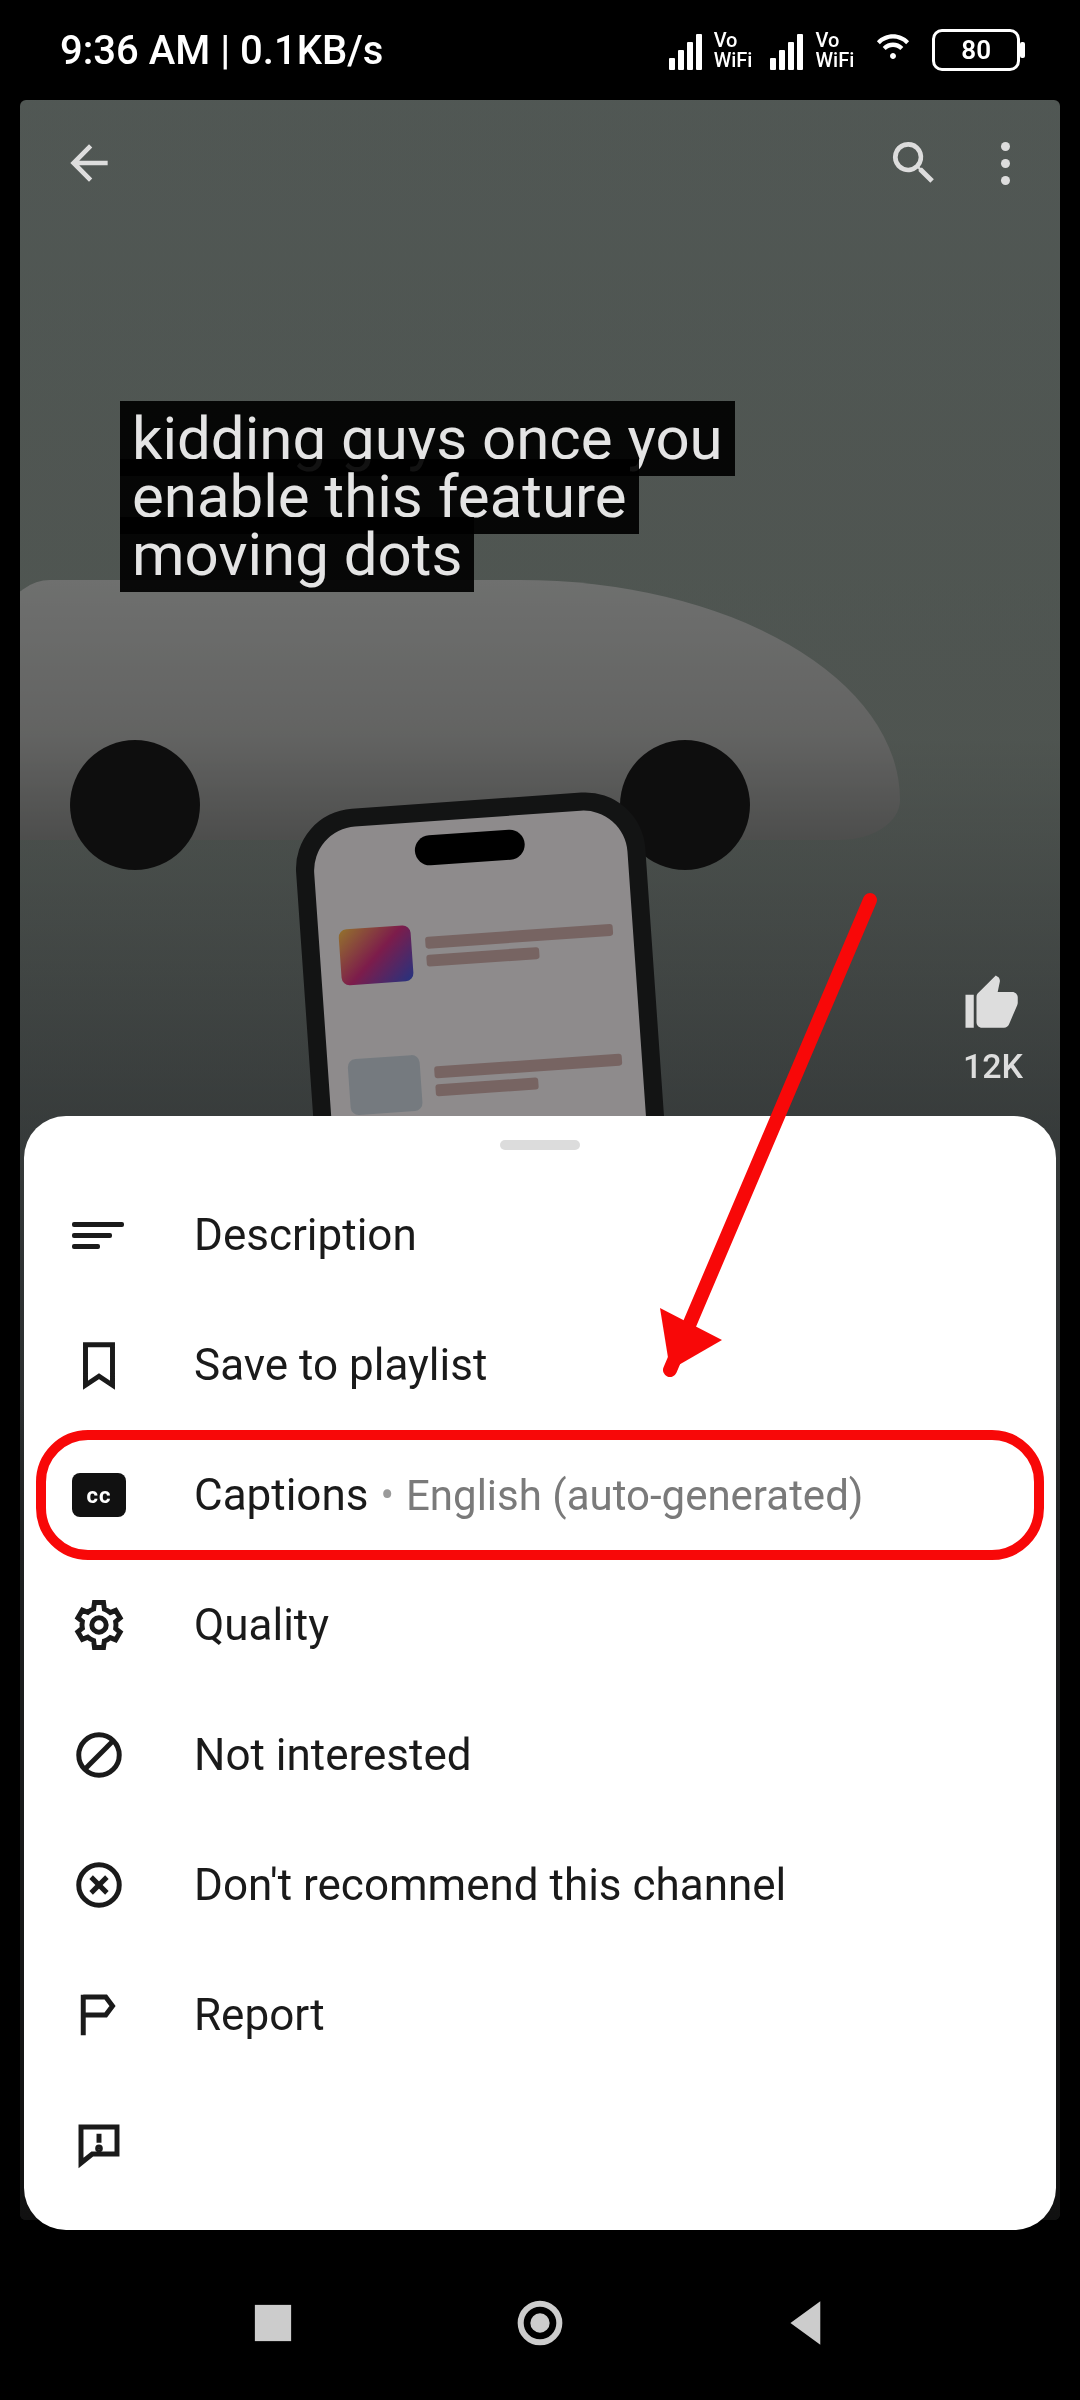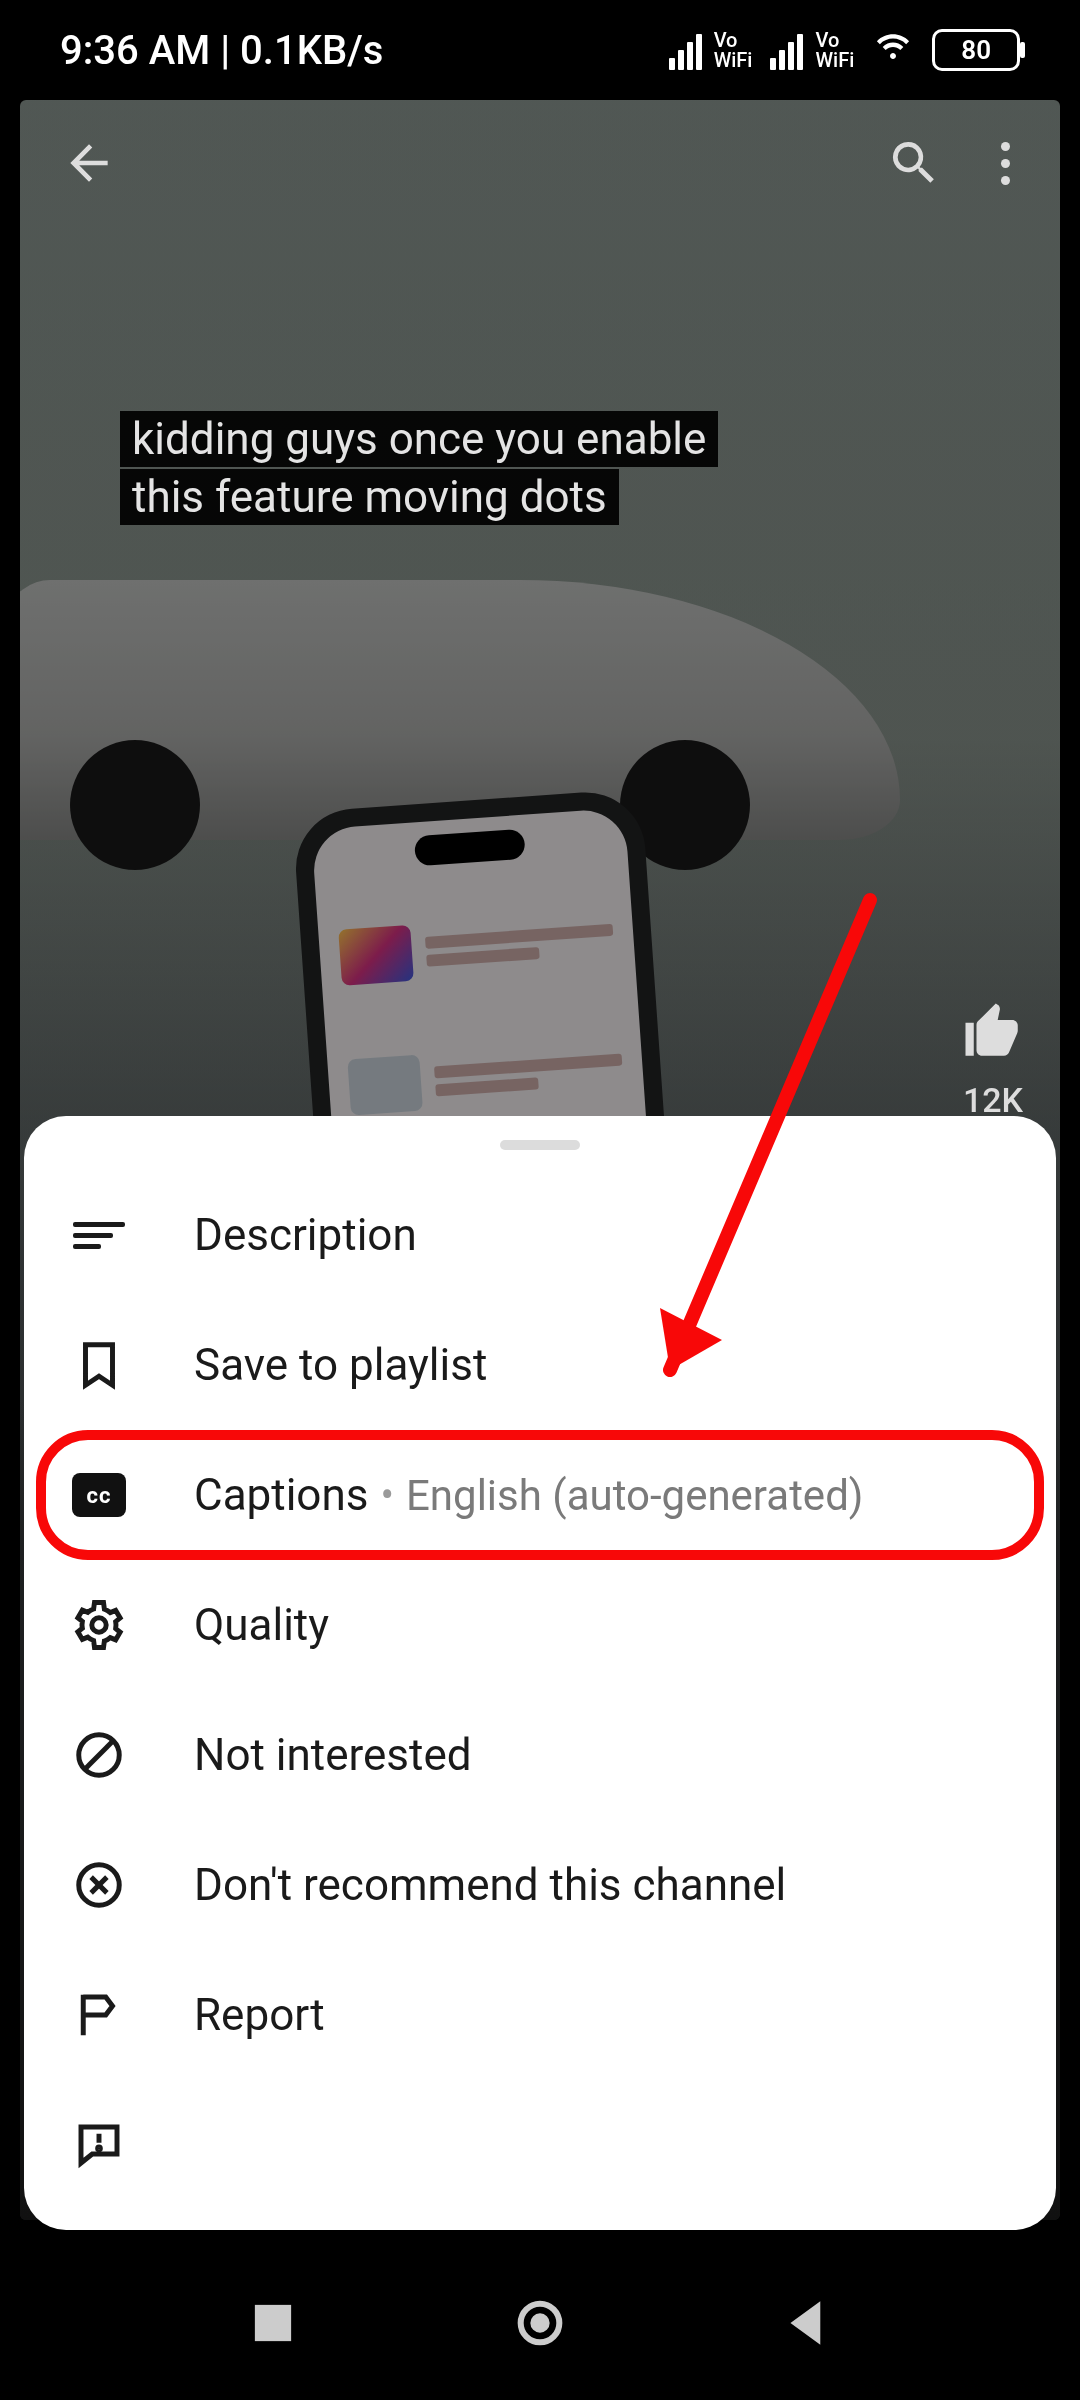--- a/index.html
+++ b/index.html
@@ -64,21 +64,21 @@
   }
   .vt-left, .vt-right { display: flex; align-items: center; gap: 40px; }
   .icon-btn { width: 66px; height: 66px; display: flex; align-items: center; justify-content: center; }
   .icon-btn svg { fill: #ddd; }
   .more-dots { display: flex; flex-direction: column; gap: 8px; padding: 0 14px; }
   .more-dots span { width: 9px; height: 9px; background: #ddd; border-radius: 50%; }
 
   .caption-box {
     position: absolute; top: 310px; left: 100px;
     max-width: 660px;
-    font-size: 44px; line-height: 58px; color: #e4e4e4;
+    font-size: 60px; line-height: 58px; color: #e4e4e4;
   }
   .caption-box span {
     background: rgba(0,0,0,0.92);
     padding: 2px 12px;
     -webkit-box-decoration-break: clone;
     box-decoration-break: clone;
   }
 
   
   .car {
@@ -116,22 +116,22 @@
     width: 110px; height: 30px; background: #000; border-radius: 20px;
   }
   .ps-row { position: absolute; left: 20px; right: 20px; height: 80px; display: flex; gap: 14px; align-items: center; }
   .ps-row .thumb { width: 72px; height: 56px; border-radius: 8px; }
   .ps-row .tlines { flex: 1; }
   .ps-row .tlines div { height: 12px; background: #c7a7a4; border-radius: 3px; margin: 6px 0; }
   .ps-row1 { top: 90px; } .ps-row1 .thumb { background: linear-gradient(135deg,#f6c04a,#d02f7d,#3b55d6); }
   .ps-row2 { top: 220px; } .ps-row2 .thumb { background: #c3ccd4; }
 
   .like-col {
-    position: absolute; right: 34px; top: 898px;
-    display: flex; flex-direction: column; align-items: center; gap: 16px;
+    position: absolute; right: 34px; top: 870px;
+    display: flex; flex-direction: column; align-items: center; gap: 10px;
     color: #ddd; font-size: 34px; font-weight: 500;
   }
   .like-col svg { width: 66px; height: 66px; fill: #ddd; }
 
   
   .annot-arrow {
     position: absolute; z-index: 40;
     left: 610px; top: 870px;
     width: 330px; height: 560px;
     pointer-events: none;
@@ -151,21 +151,21 @@
     background: #dcdcdc; margin: 24px auto 20px;
   }
   .sheet-item {
     display: flex; align-items: center;
     height: 130px;
     padding: 0 48px;
     gap: 68px;
     font-size: 44px;
     color: #1a1a1a;
   }
-  .sheet-item .icon { width: 54px; height: 54px; flex: 0 0 54px; display:flex; align-items:center; justify-content:center; }
+  .sheet-item .icon { width: 54px; height: 54px; flex: 0 0 54px; display:flex; align-items:center; }
   .sheet-item .icon svg { width: 54px; height: 54px; fill: none; stroke: #1a1a1a; stroke-width: 2.2; }
   .sheet-item.highlight {
     position: relative;
   }
   .sheet-item.highlight::after {
     content: ""; position: absolute; inset: 0 12px;
     border: 10px solid #f80808;
     border-radius: 52px;
     pointer-events: none;
   }

